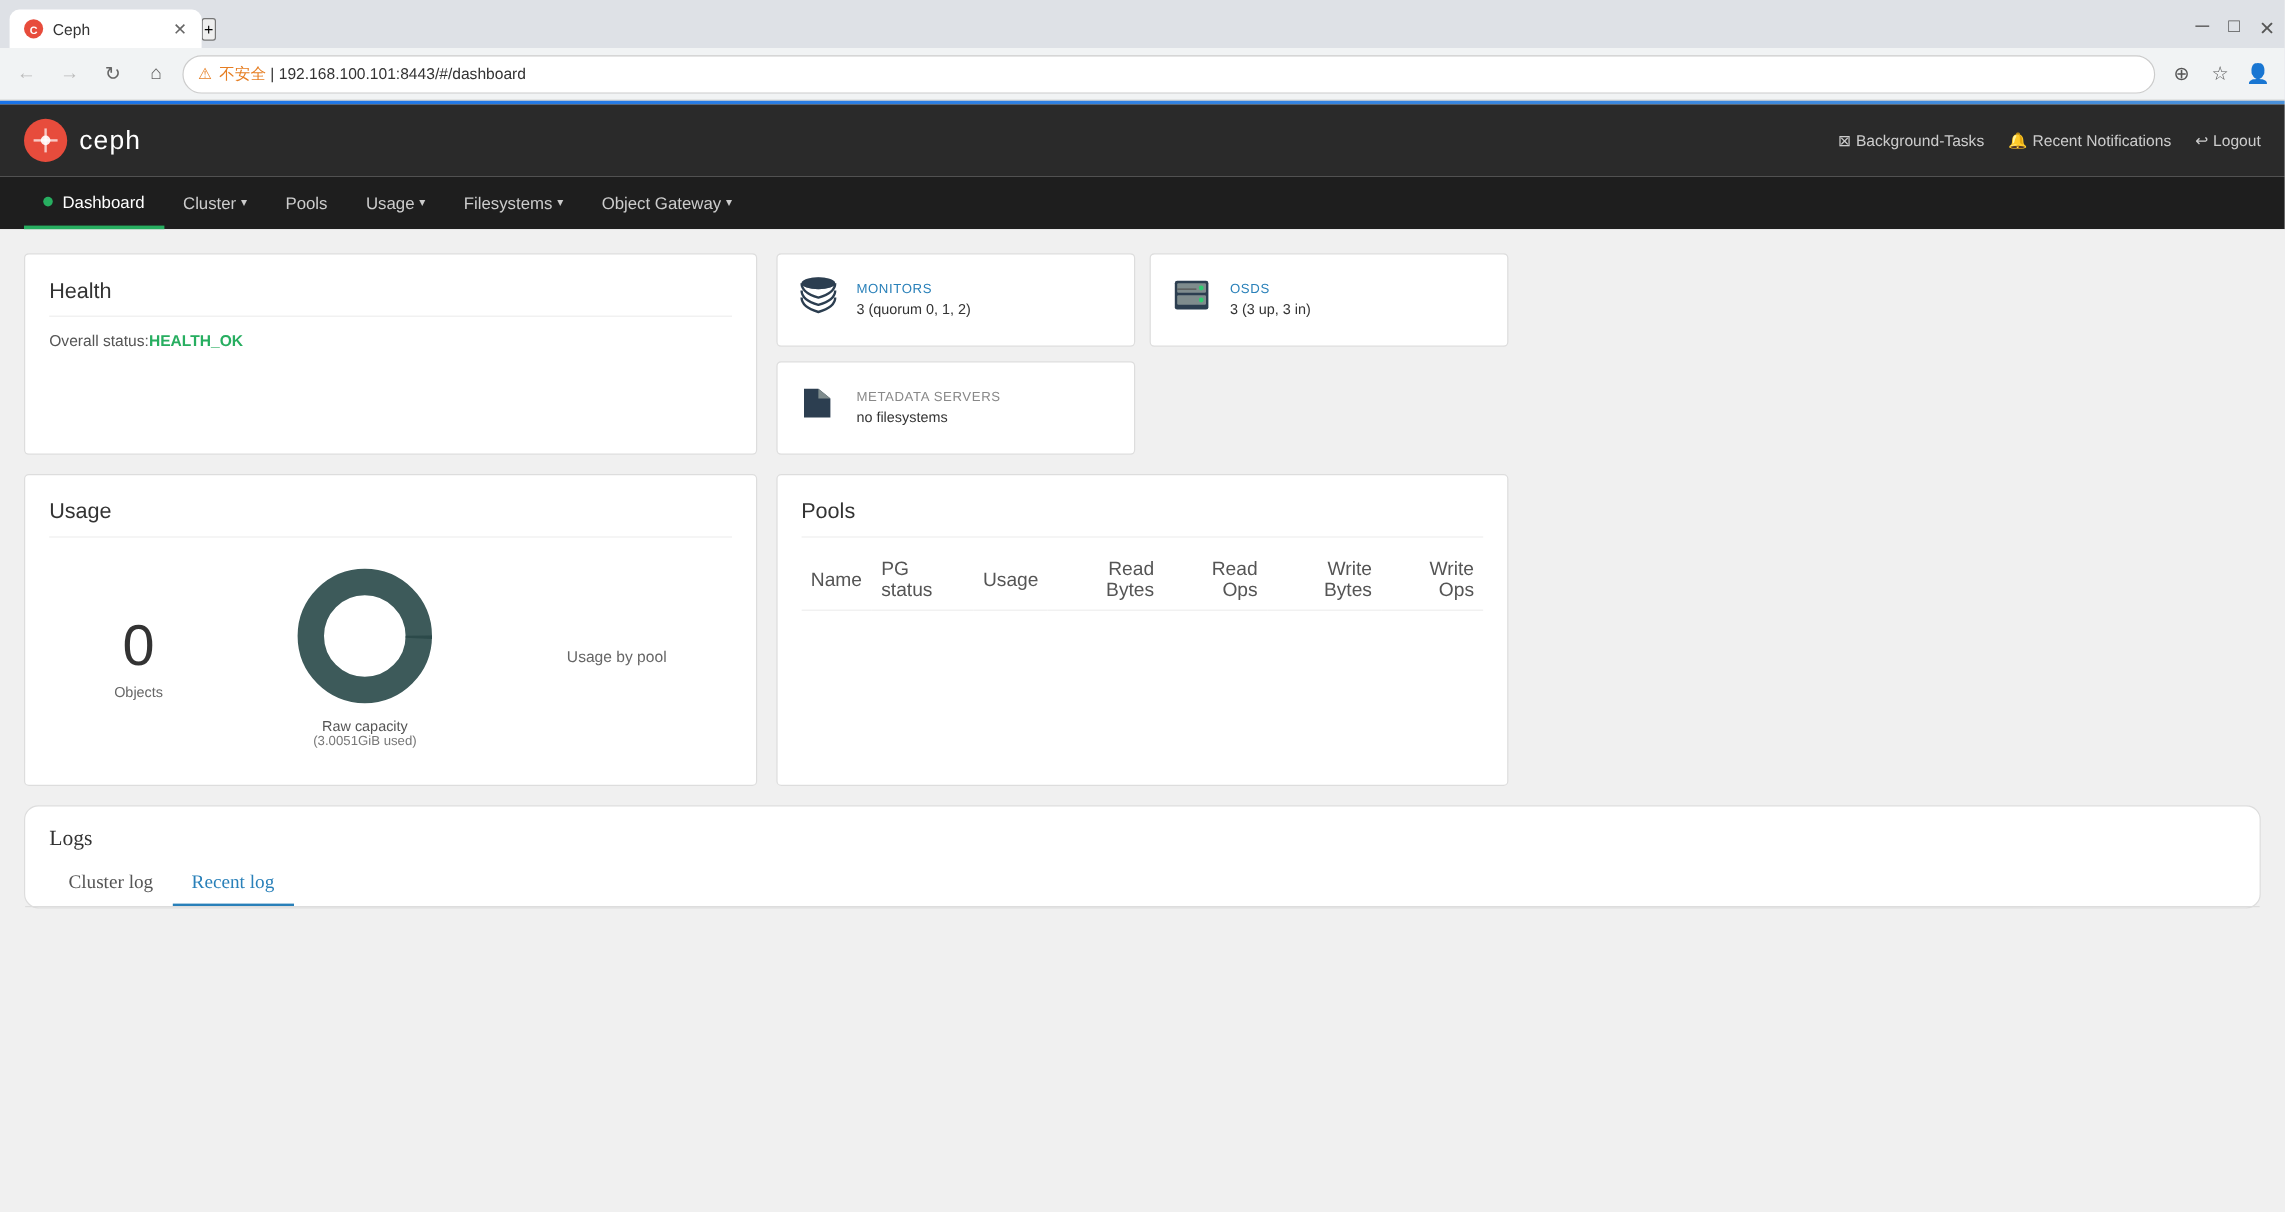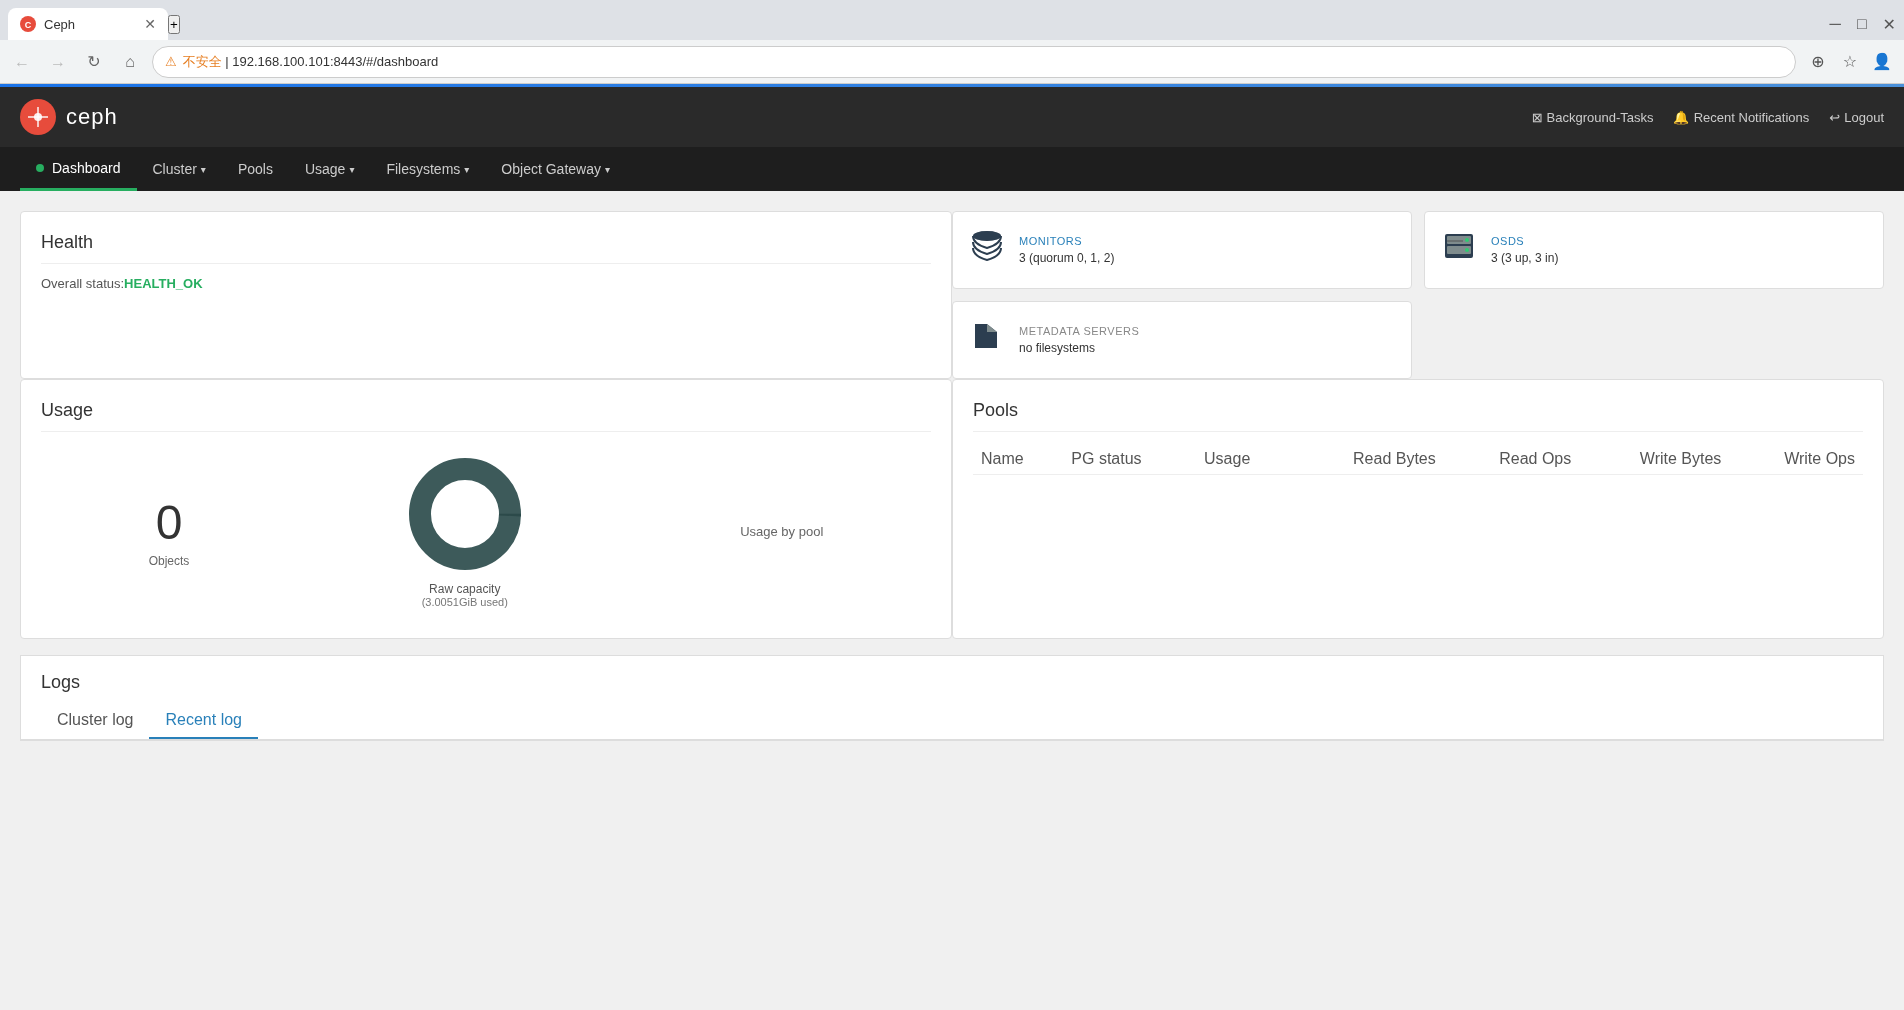--- a/index.html
+++ b/index.html
@@ -34,21 +34,21 @@
 
     
     .app-nav { background: #1e1e1e; display: flex; padding: 0 20px; height: 44px; }
     .nav-item { color: #ccc; padding: 0 16px; height: 44px; display: flex; align-items: center; cursor: pointer; font-size: 14px; gap: 4px; position: relative; }
     .nav-item.active { color: white; border-bottom: 3px solid #27ae60; }
     .nav-item .active-dot { width: 8px; height: 8px; background: #27ae60; border-radius: 50%; display: inline-block; margin-right: 4px; }
     .nav-item .caret { font-size: 10px; }
 
     
     .main-content { padding: 20px; background: #f0f0f0; min-height: 600px; }
-    .dashboard-grid { display: grid; grid-template-columns: 1fr 1fr; }
+    .dashboard-grid { display: grid; grid-template-columns: 1fr 1fr 1fr; gap: 16px; }
     .card { background: white; border-radius: 4px; padding: 20px; border: 1px solid #ddd; }
     .card-title { font-size: 18px; font-weight: 400; color: #333; margin-bottom: 12px; border-bottom: 1px solid #eee; padding-bottom: 10px; }
 
     
     .health-card { grid-column: 1; }
     .health-status { font-size: 13px; color: #555; }
     .health-ok { color: #27ae60; font-weight: 600; }
 
     
     .status-cards { grid-column: 2; display: grid; grid-template-columns: 1fr 1fr; gap: 12px; }
@@ -73,21 +73,21 @@
     
     .donut-svg { display: block; margin: 0 auto; }
 
     
     .pools-card { grid-column: 2; }
     .pools-table { width: 100%; border-collapse: collapse; }
     .pools-table th { font-size: 16px; color: #555; font-weight: 500; text-align: left; padding: 6px 8px; border-bottom: 1px solid #eee; }
     .pools-table th.right { text-align: right; }
 
     
-    .logs-card { background: white; border-radius: 0; border: 1px solid #ddd; margin-top: 16px; }
+    .logs-card { background: white; border-radius: 12px; border: 1px solid #ddd; margin-top: 16px; font-family: Liberation Serif, serif; }
     .logs-header { padding: 16px 20px 0; }
     .logs-title { font-size: 18px; font-weight: 400; color: #333; margin-bottom: 10px; }
     .logs-tabs { display: flex; border-bottom: 1px solid #ddd; padding: 0 20px; }
     .log-tab { padding: 8px 16px; font-size: 16px; cursor: pointer; color: #555; border-bottom: 2px solid transparent; }
     .log-tab.active { color: #2980b9; border-bottom: 2px solid #2980b9; }
   </style>
 </head>
 <body>
 
 <div class="browser-chrome">

